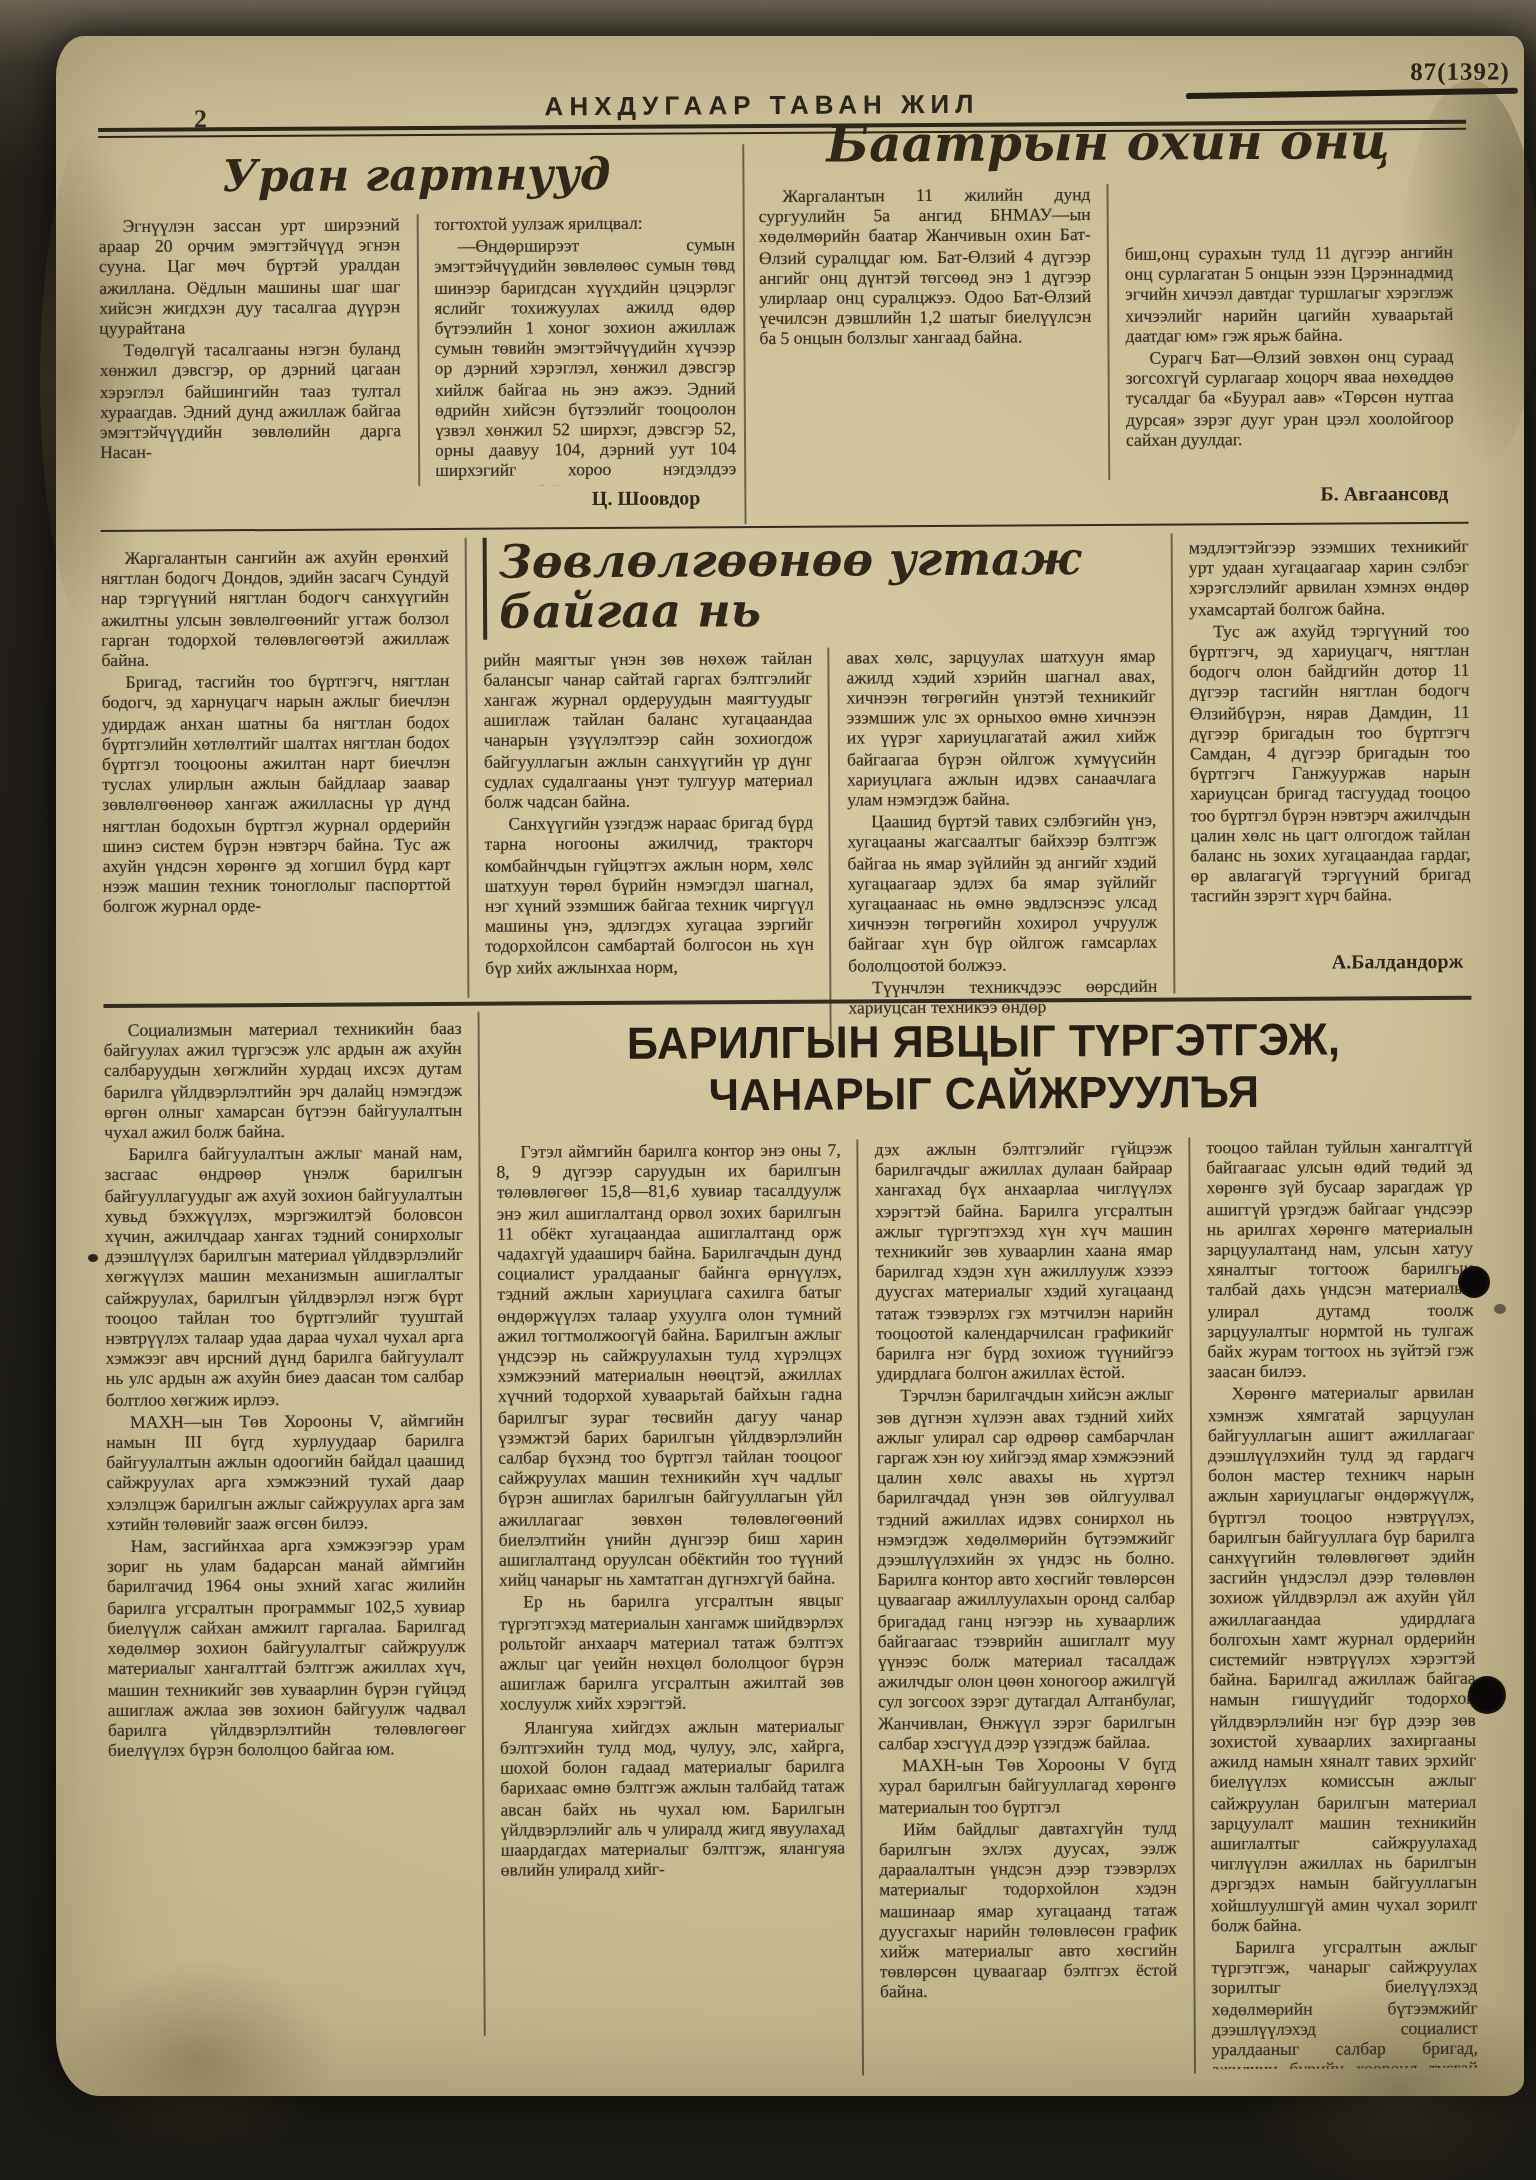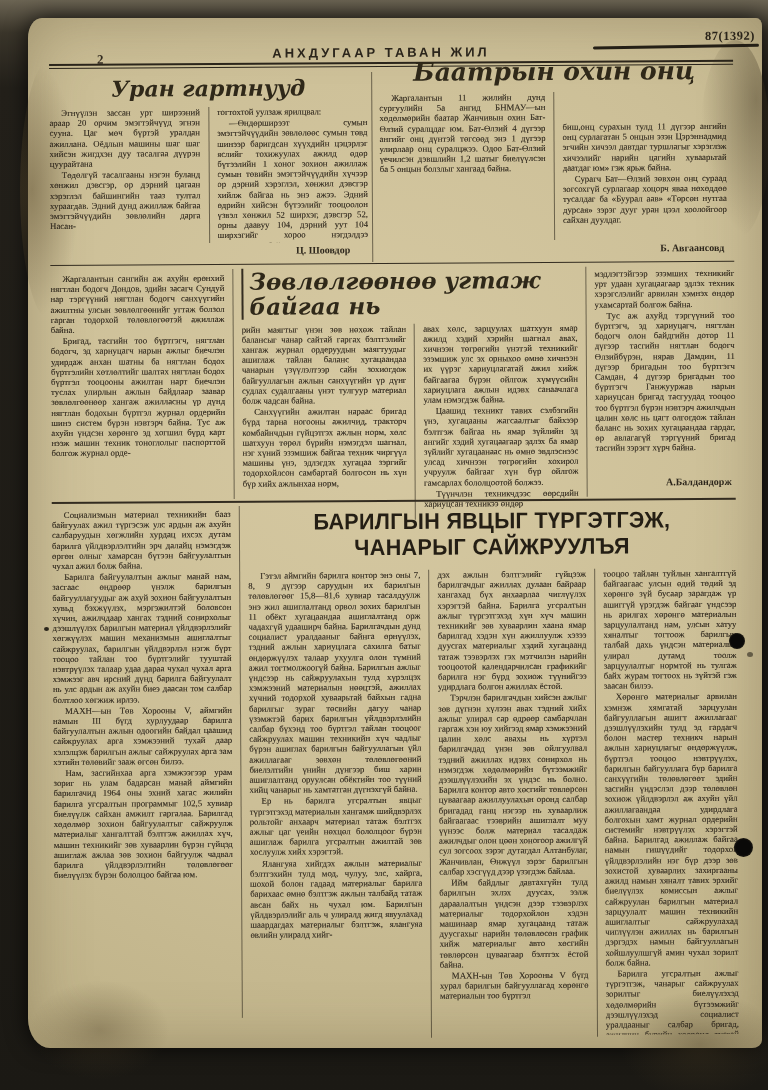--- a/index.html
+++ b/index.html
@@ -100,34 +100,34 @@
         <div class="col" style="width:178px;height:226px;padding-top:4px;">
             <p>Жаргалантын сангийн аж ахуйн ерөнхий нягтлан бодогч Дондов, эдийн засагч Сундуй нар тэргүүний нягтлан бодогч санхүүгийн ажилтны улсын зөвлөлгөөнийг угтаж болзол гарган тодорхой төлөвлөгөөтэй ажиллаж байна.</p>
             <p>Бригад, тасгийн тоо бүртгэгч, нягтлан бодогч, эд харнуцагч нарын ажлыг биечлэн удирдаж анхан шатны ба нягтлан бодох бүртгэлийн хөтлөлтийг шалтах нягтлан бодох бүртгэл тооцооны ажилтан нарт биечлэн туслах улирлын ажлын байдлаар заавар зөвлөлгөөнөөр хангаж ажилласны үр дүнд нягтлан бодохын бүртгэл журнал ордерийн шинэ систем бүрэн нэвтэрч байна. Тус аж ахуйн үндсэн хөрөнгө эд хогшил бүрд карт нээж машин техник тоноглолыг паспорттой болгож журнал орде-</p>
           </div>
         <div class="vr"></div>
         <div style="width:336px;">
           <div class="script-title" style="font-size:23px;text-align:left;padding-left:6px;border-left:2px solid #332c20;line-height:1.1;margin-bottom:5px;">Зөвлөлгөөнөө угтаж байгаа нь</div>
           <div style="display:flex;gap:8px;height:196px;">
             <div class="col" style="width:166px;height:196px;">
                 <p class="flush">рийн маягтыг үнэн зөв нөхөж тайлан балансыг чанар сайтай гаргах бэлтгэлийг хангаж журнал ордеруудын маягтуудыг ашиглаж тайлан баланс хугацаандаа чанарын үзүүлэлтээр сайн зохиогдож байгууллагын ажлын санхүүгийн үр дүнг судлах судалгааны үнэт тулгуур материал болж чадсан байна.</p>
-                <p>Санхүүгийн ажилтан нараас бригад бүрд тарна ногооны ажилчид, тракторч комбайнчдын гүйцэтгэх ажлын норм, хөлс шатхуун төрөл бүрийн нэмэгдэл шагнал, нэг хүний эзэмшиж байгаа техник чиргүүл машины үнэ, эдлэгдэх хугацаа зэргийг тодорхойлсон самбартай болгосон нь хүн бүр хийх ажлынхаа норм,</p>
+                <p>Санхүүгийн үзэгдэж нараас бригад бүрд тарна ногооны ажилчид, тракторч комбайнчдын гүйцэтгэх ажлын норм, хөлс шатхуун төрөл бүрийн нэмэгдэл шагнал, нэг хүний эзэмшиж байгаа техник чиргүүл машины үнэ, эдлэгдэх хугацаа зэргийг тодорхойлсон самбартай болгосон нь хүн бүр хийх ажлынхаа норм,</p>
               </div>
             <div class="vr"></div>
             <div class="col" style="width:156px;height:196px;">
                 <p class="flush">авах хөлс, зарцуулах шатхуун ямар ажилд хэдий хэрийн шагнал авах, хичнээн төгрөгийн үнэтэй техникийг эзэмшиж улс эх орныхоо өмнө хичнээн их үүрэг хариуцлагатай ажил хийж байгаагаа бүрэн ойлгож хүмүүсийн хариуцлага ажлын идэвх санаачлага улам нэмэгдэж байна.</p>
-                <p>Цаашид техникт тавих сэлбэгийн үнэ, хугацааны жагсаалтыг байхээр бэлтгэж байгаа нь ямар зүйлийн эд ангийг хэдий хугацаагаар эдлэх ба ямар зүйлийг хугацаанаас нь өмнө эвдлэснээс улсад хичнээн төгрөгийн хохирол учруулж байгааг хүн бүр ойлгож гамсарлах бололцоотой болжээ.</p>
+                <p>Цаашид бүртэй тавих сэлбэгийн үнэ, хугацааны жагсаалтыг байхээр бэлтгэж байгаа нь ямар зүйлийн эд ангийг хэдий хугацаагаар эдлэх ба ямар зүйлийг хугацаанаас нь өмнө эвдлэснээс улсад хичнээн төгрөгийн хохирол учруулж байгааг хүн бүр ойлгож гамсарлах бололцоотой болжээ.</p>
                 <p>Түүнчлэн техникчдээс өөрсдийн хариуцсан техникээ өндөр</p>
               </div>
           </div>
         </div>
         <div class="vr"></div>
         <div style="width:140px;">
           <div class="col" style="width:140px;height:206px;padding-top:2px;">
-              <p class="flush">мэдлэгтэйгээр эзэмших техникийг урт удаан хугацаагаар эдлэх техник хэрэгслэлийг арвилан хэмнэх өндөр ухамсартай болгож байна.</p>
+              <p class="flush">мэдлэгтэйгээр эзэмших техникийг урт удаан хугацаагаар харин сэлбэг хэрэгслэлийг арвилан хэмнэх өндөр ухамсартай болгож байна.</p>
               <p>Тус аж ахуйд тэргүүний тоо бүртгэгч, эд хариуцагч, нягтлан бодогч олон байдгийн дотор 11 дүгээр тасгийн нягтлан бодогч Өлзийбүрэн, нярав Дамдин, 11 дүгээр бригадын тоо бүртгэгч Самдан, 4 дүгээр бригадын тоо бүртгэгч Ганжууржав нарын хариуцсан бригад тасгуудад тооцоо тоо бүртгэл бүрэн нэвтэрч ажилчдын цалин хөлс нь цагт олгогдож тайлан баланс нь зохих хугацаандаа гардаг, өр авлагагүй тэргүүний бригад тасгийн зэрэгт хүрч байна.</p>
             </div>
           <div class="byline" style="margin-top:2px;padding-right:4px;">А.Балдандорж</div>
         </div>
       </div>
     </div>
 
     <div class="abs rule1" style="left:52px;top:500px;width:684px;border-top-width:2px;"></div>
 
     <div class="abs" style="left:52px;top:505px;width:684px;height:512px;">
@@ -144,22 +144,22 @@
           <div style="display:flex;gap:8px;height:468px;">
             <div class="col" style="width:176px;height:466px;">
                 <p>Гэтэл аймгийн барилга контор энэ оны 7, 8, 9 дүгээр саруудын их барилгын төлөвлөгөөг 15,8—81,6 хувиар тасалдуулж энэ жил ашиглалтанд орвол зохих барилгын 11 обёкт хугацаандаа ашиглалтанд орж чадахгүй удааширч байна. Барилгачдын дунд социалист уралдааныг байнга өрнүүлэх, тэдний ажлын хариуцлага сахилга батыг өндөржүүлэх талаар ухуулга олон түмний ажил тогтмолжоогүй байна. Барилгын ажлыг үндсээр нь сайжруулахын тулд хүрэлцэх хэмжээний материалын нөөцтэй, ажиллах хүчний тодорхой хуваарьтай байхын гадна барилгыг зураг төсвийн дагуу чанар үзэмжтэй барих барилгын үйлдвэрлэлийн салбар бүхэнд тоо бүртгэл тайлан тооцоог сайжруулах машин техникийн хүч чадлыг бүрэн ашиглах барилгын байгууллагын үйл ажиллагааг зөвхөн төлөвлөгөөний биелэлтийн үнийн дүнгээр биш харин ашиглалтанд оруулсан обёктийн тоо түүний хийц чанарыг нь хамтатган дүгнэхгүй байна.</p>
                 <p>Ер нь барилга угсралтын явцыг түргэтгэхэд материалын хангамж шийдвэрлэх рольтойг анхаарч материал татаж бэлтгэх ажлыг цаг үеийн нөхцөл бололцоог бүрэн ашиглаж барилга угсралтын ажилтай зөв хослуулж хийх хэрэгтэй.</p>
                 <p>Ялангуяа хийгдэх ажлын материалыг бэлтгэхийн тулд мод, чулуу, элс, хайрга, шохой болон гадаад материалыг барилга барихаас өмнө бэлтгэж ажлын талбайд татаж авсан байх нь чухал юм. Барилгын үйлдвэрлэлийг аль ч улиралд жигд явуулахад шаардагдах материалыг бэлтгэж, ялангуяа өвлийн улиралд хийг-</p>
               </div>
             <div class="vr"></div>
             <div class="col" style="width:152px;height:466px;">
                 <p class="flush">дэх ажлын бэлтгэлийг гүйцээж барилгачдыг ажиллах дулаан байраар хангахад бүх анхаарлаа чиглүүлэх хэрэгтэй байна. Барилга угсралтын ажлыг түргэтгэхэд хүн хүч машин техникийг зөв хуваарлин хаана ямар барилгад хэдэн хүн ажиллуулж хэзээ дуусгах материалыг хэдий хугацаанд татаж тээвэрлэх гэх мэтчилэн нарийн тооцоотой календарчилсан графикийг барилга нэг бүрд зохиож түүнийгээ удирдлага болгон ажиллах ёстой.</p>
                 <p>Тэрчлэн барилгачдын хийсэн ажлыг зөв дүгнэн хүлээн авах тэдний хийх ажлыг улирал сар өдрөөр самбарчлан гаргаж хэн юу хийгээд ямар хэмжээний цалин хөлс авахы нь хүртэл барилгачдад үнэн зөв ойлгуулвал тэдний ажиллах идэвх сонирхол нь нэмэгдэж хөдөлмөрийн бүтээмжийг дээшлүүлэхийн эх үндэс нь болно. Барилга контор авто хөсгийг төвлөрсөн цуваагаар ажиллуулахын оронд салбар бригадад ганц нэгээр нь хуваарлиж байгаагаас тээврийн ашиглалт муу үүнээс болж материал тасалдаж ажилчдыг олон цөөн хоногоор ажилгүй сул зогсоох зэрэг дутагдал Алтанбулаг, Жанчивлан, Өнжүүл зэрэг барилгын салбар хэсгүүд дээр үзэгдэж байлаа.</p>
+                <p>МАХН-ын Төв Хорооны V бүгд хурал барилгын байгууллагад хөрөнгө материалын тоо бүртгэл</p>
                 <p>Ийм байдлыг давтахгүйн тулд барилгын эхлэх дуусах, ээлж дараалалтын үндсэн дээр тээвэрлэх материалыг тодорхойлон хэдэн машинаар ямар хугацаанд татаж дуусгахыг нарийн төлөвлөсөн график хийж материалыг авто хөсгийн төвлөрсөн цуваагаар бэлтгэх ёстой байна.</p>
-                <p>МАХН-ын Төв Хорооны V бүгд хурал барилгын байгууллагад хөрөнгө материалын тоо бүртгэл</p>
               </div>
             <div class="vr"></div>
             <div class="col" style="width:136px;height:466px;">
                 <p class="flush">тооцоо тайлан туйлын хангалтгүй байгаагаас улсын өдий төдий эд хөрөнгө зүй бусаар зарагдаж үр ашиггүй үрэгдэж байгааг үндсээр нь арилгах хөрөнгө материалын зарцуулалтанд нам, улсын хатуу хяналтыг тогтоож барилгын талбай дахь үндсэн материалыг улирал дутамд тоолж зарцуулалтыг нормтой нь тулгаж байх журам тогтоох нь зүйтэй гэж заасан билээ.</p>
                 <p>Хөрөнгө материалыг арвилан хэмнэж хямгатай зарцуулан байгууллагын ашигт ажиллагааг дээшлүүлэхийн тулд эд гардагч болон мастер техникч нарын ажлын хариуцлагыг өндөржүүлж, бүртгэл тооцоо нэвтрүүлэх, барилгын байгууллага бүр барилга санхүүгийн төлөвлөгөөт эдийн засгийн үндэслэл дээр төлөвлөн зохиож үйлдвэрлэл аж ахуйн үйл ажиллагаандаа удирдлага болгохын хамт журнал ордерийн системийг нэвтрүүлэх хэрэгтэй байна. Барилгад ажиллаж байгаа намын гишүүдийг тодорхой үйлдвэрлэлийн нэг бүр дээр зөв зохистой хуваарлих захиргааны ажилд намын хяналт тавих эрхийг биелүүлэх комиссын ажлыг сайжруулан барилгын материал зарцуулалт машин техникийн ашиглалтыг сайжруулахад чиглүүлэн ажиллах нь барилгын дэргэдэх намын байгууллагын хойшлуулшгүй амин чухал зорилт болж байна.</p>
                 <p>Барилга угсралтын ажлыг түргэтгэж, чанарыг сайжруулах зорилтыг биелүүлэхэд хөдөлмөрийн бүтээмжийг дээшлүүлэхэд социалист уралдааныг салбар бригад, ажилчин бүрийн хооронд тусгай болзолтойгоор богино богино хугацаагаар зохион өрнүүлбэл зо</p>
               </div>
           </div>
         </div>
       </div>

